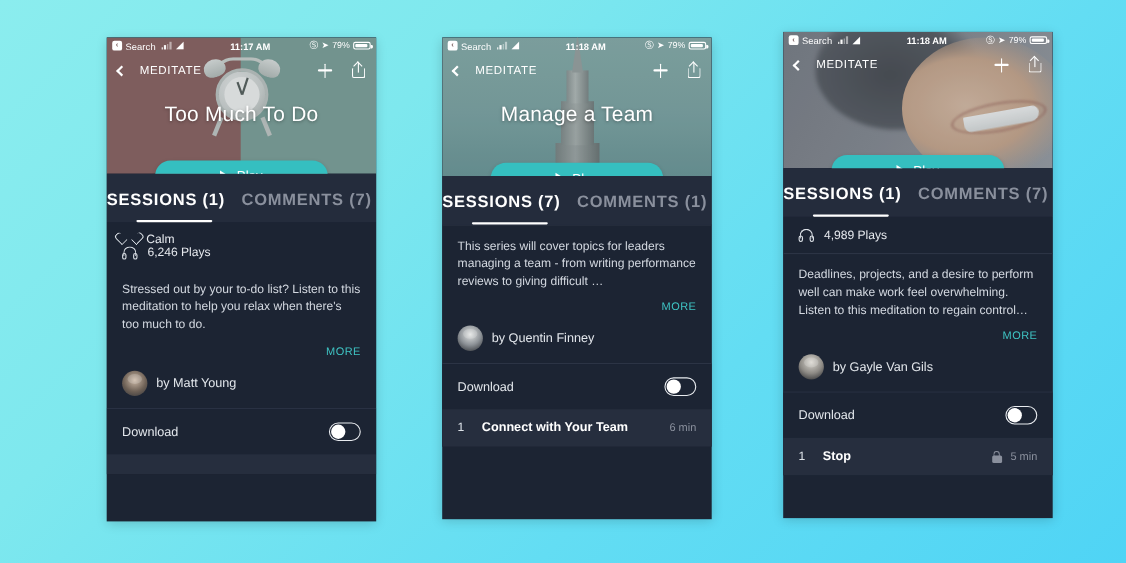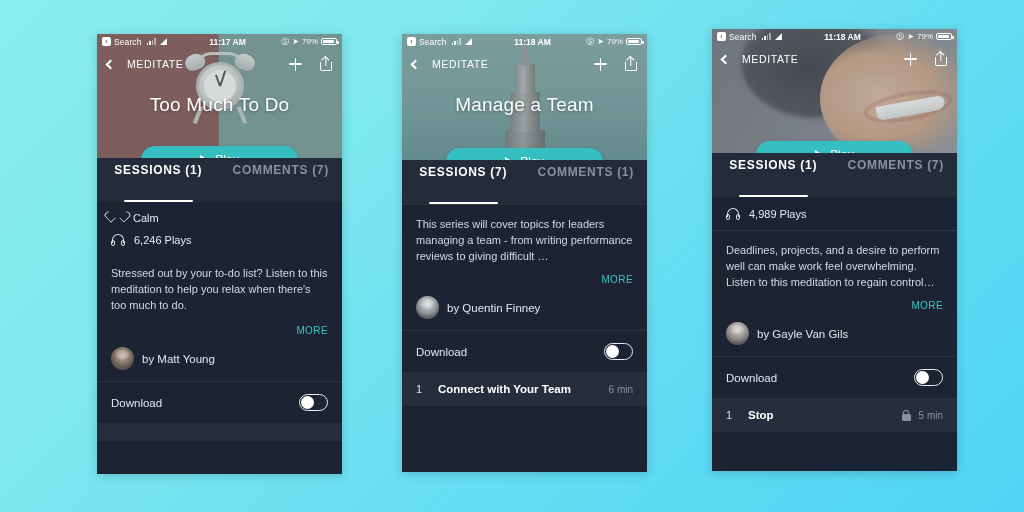--- a/index.html
+++ b/index.html
@@ -253,42 +253,40 @@
   .tabs {
     position:relative;
     height:44px;
     background:#242C3C;
     display:flex;
     align-items:flex-end;
     padding-top:14px;
   }
   .tab {
     flex:1;
-    text-align:center;
-    font-size:12px;
+    font-size:15px;
     letter-spacing:.7px;
     font-weight:bold;
-    padding-bottom:25px;
+    padding-bottom:12px;
     position:relative;
     cursor:pointer;
   }
   .tab.active { color:#ffffff; }
   .tab.inactive { color:#8A909D; font-weight:bold; }
   .tab.active::after {
     content:''; position:absolute; left:22%; right:22%; bottom:0;
     height:2px; background:#ffffff; border-radius:1px;
   }
 
   
   .content { background:#1C2433; }
   .meta-block { padding: 10px 14px 6px; }
   .meta-row {
     display:flex; align-items:center; gap:9px;
     color:#E6E9EE; font-size:11px;
-    margin-bottom:10px;
   }
   .meta-row:last-child { margin-bottom: 4px; }
 
   .heart-icon { width:13px; height:12px; position:relative; display:inline-block; }
   .heart-icon::before, .heart-icon::after {
     content:''; position:absolute; top:0; width:6.2px; height:9px;
     border:1.3px solid #DDE2E8; border-radius:6px 6px 0 0;
   }
   .heart-icon::before { left:0.2px; border-right:none; transform: rotate(-45deg); transform-origin: 0 100%; }
   .heart-icon::after  { right:0.2px; border-left:none; transform: rotate(45deg); transform-origin: 100% 100%; }

